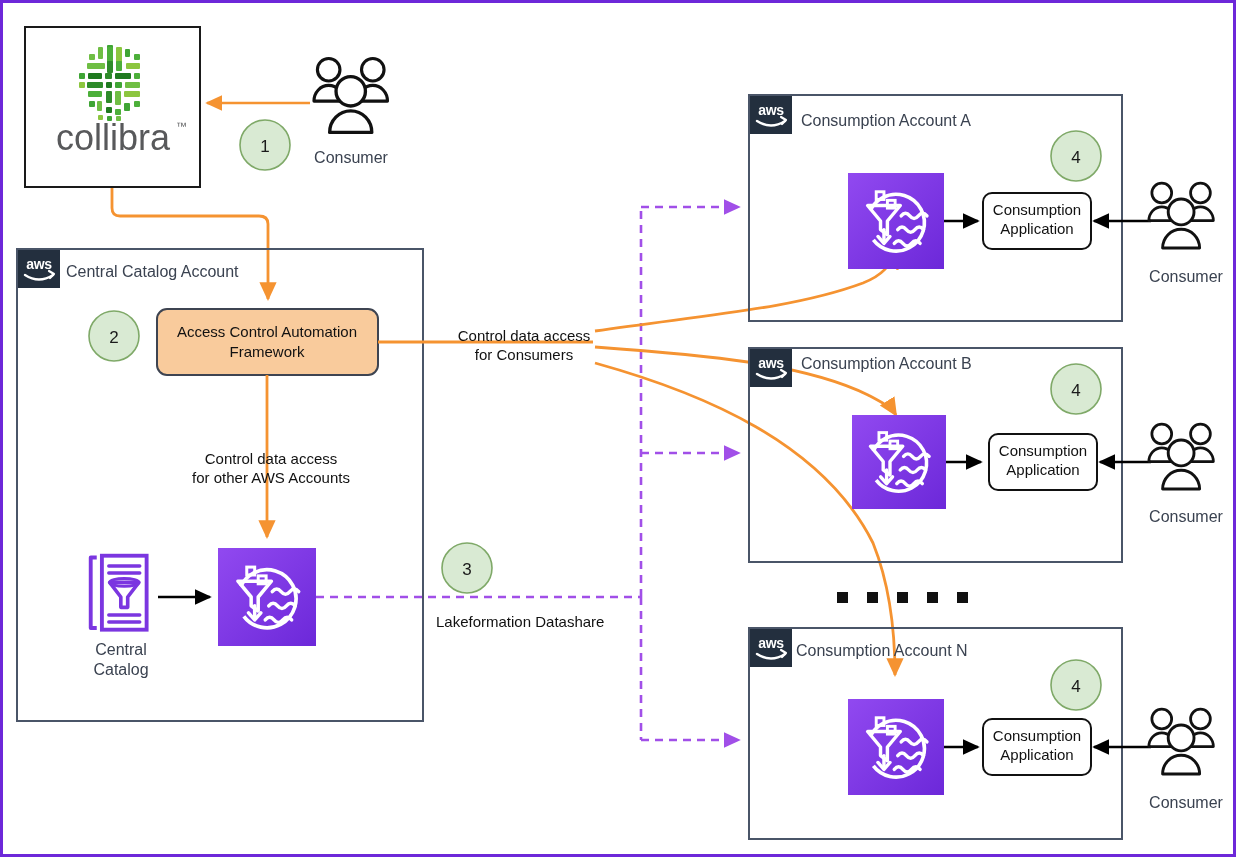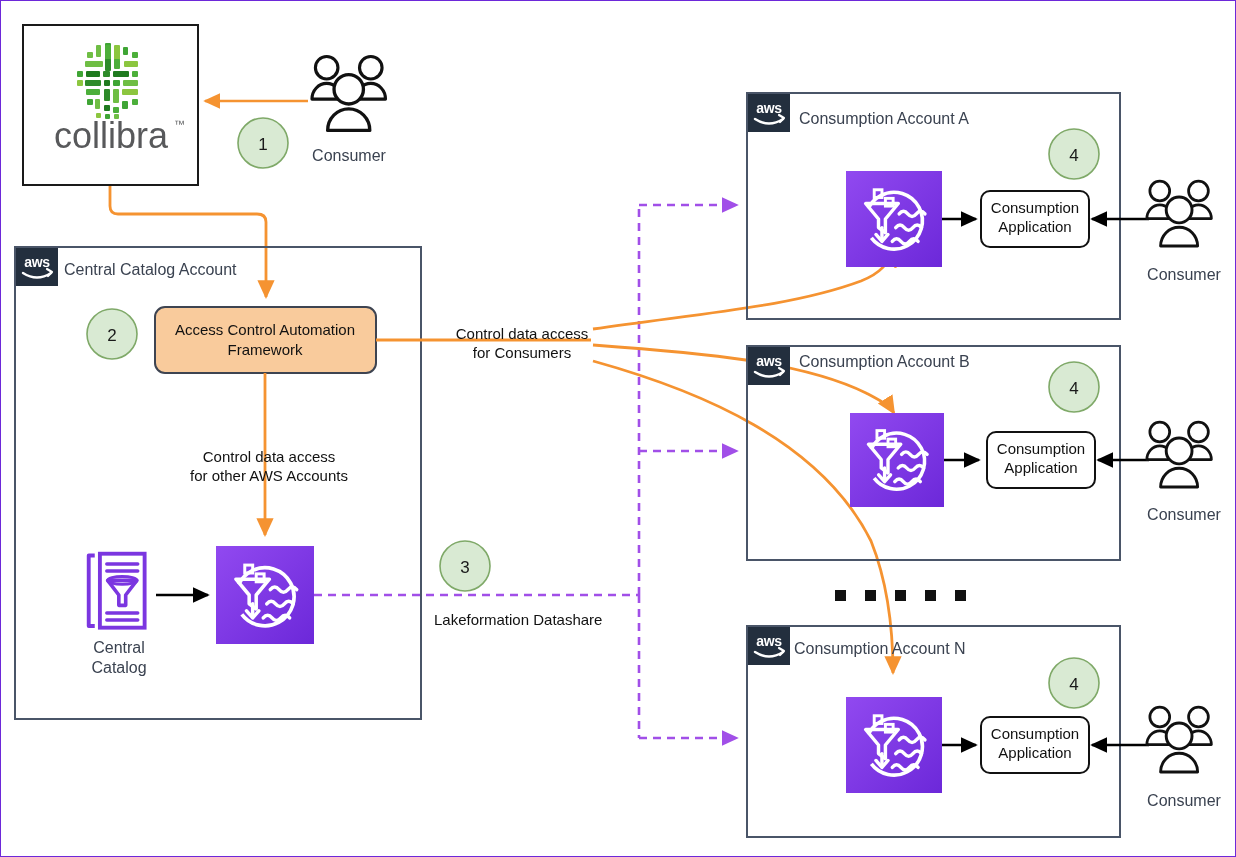--- a/index.html
+++ b/index.html
@@ -1,17 +1,17 @@
 <!DOCTYPE html>
 <html><head>
 <meta charset="utf-8">
 <style>
   html,body{margin:0;padding:0;background:#ffffff;}
   body{font-family:"Liberation Sans", sans-serif;}
-  #canvas{position:relative;width:1236px;height:857px;background:#ffffff;border:1px solid #6d28d9;box-sizing:border-box;overflow:hidden;}
+  #canvas{position:relative;width:1236px;height:857px;background:#ffffff;border:3px solid #6d28d9;box-sizing:border-box;overflow:hidden;}
   svg#diagram{position:absolute;left:0;top:0;width:1236px;height:857px;}
   .lbl{font-family:"Liberation Sans", sans-serif;}
 </style>
 </head>
 <body>
 
 <div id="canvas">
 <svg id="diagram" viewBox="0 0 1236 857" xmlns="http://www.w3.org/2000/svg">
   <defs>
     <linearGradient id="lfGrad" x1="0" y1="0" x2="1" y2="1">

